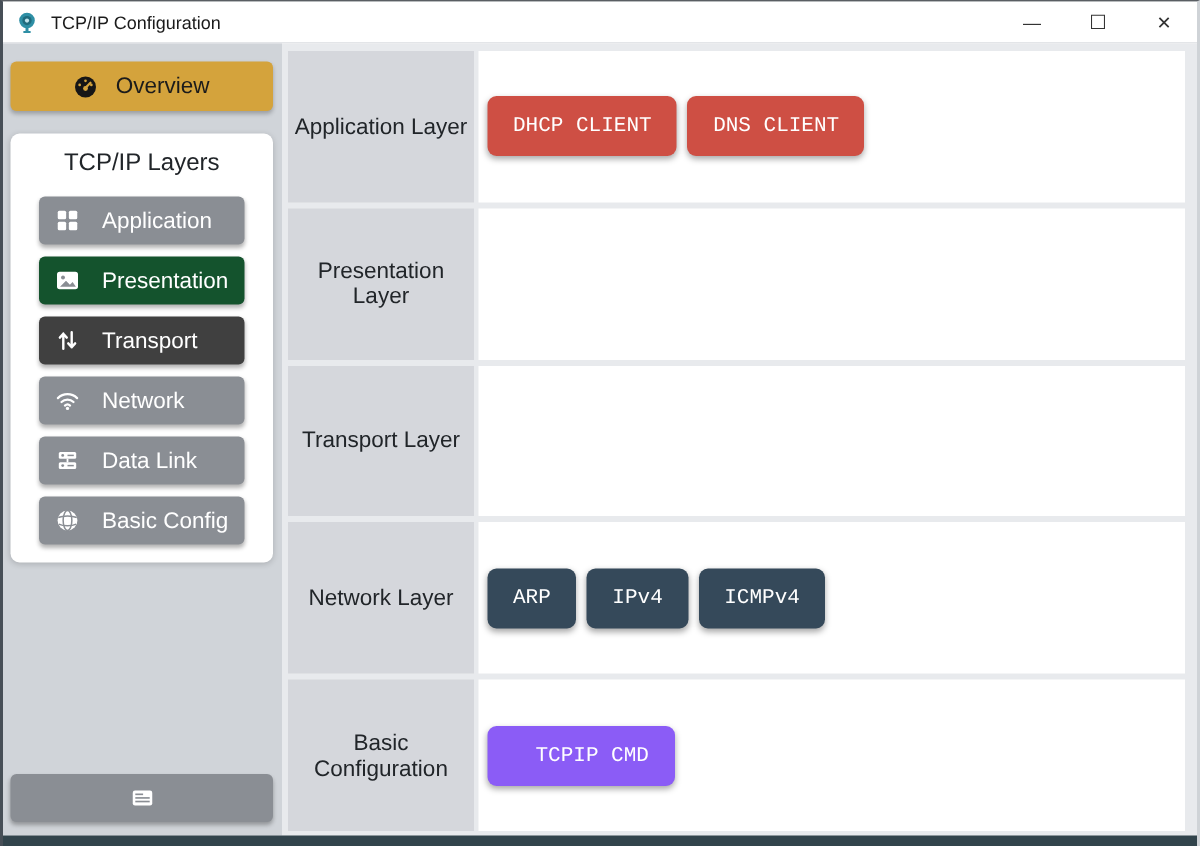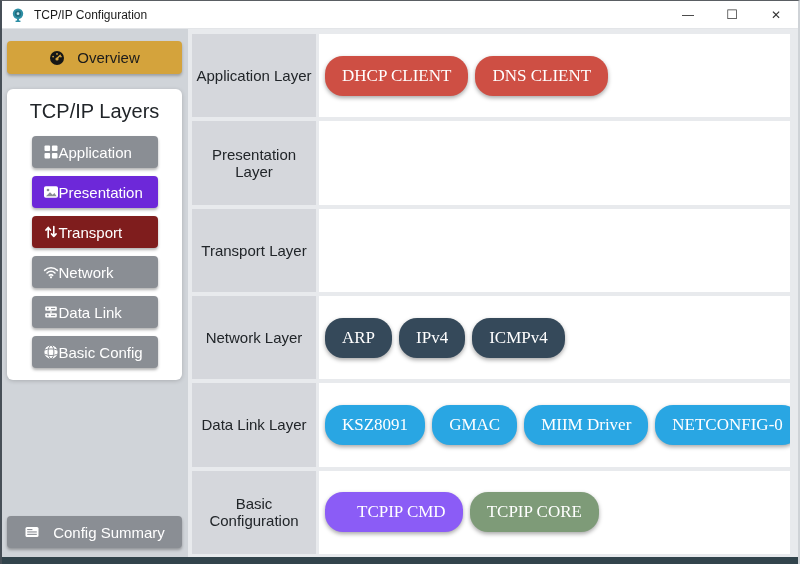--- a/index.html
+++ b/index.html
@@ -33,24 +33,24 @@
   .overview-btn {
     height:33px; border:none; border-radius:4px; background:#D4A33C;
     color:#1b1b1b; font-size:15px; font-family:inherit;
     display:flex; align-items:center; justify-content:center; gap:12px;
     box-shadow:0 2px 3px rgba(0,0,0,0.25); cursor:pointer; flex:0 0 33px;
   }
   .layers-panel {
     margin-top:15px; background:#ffffff; border-radius:6px;
     padding:11px 0 12px 0; box-shadow:0 1px 4px rgba(0,0,0,0.18);
   }
-  .layers-heading { text-align:center; font-size:20px; color:#212529; font-weight:400; }
+  .layers-heading { text-align:center; font-size:16px; color:#212529; font-weight:400; }
   .layer-btn {
-    display:flex; align-items:center; gap:0;
-    width:126px; height:32px; margin:8px auto 0 auto; padding-left:11px;
+    display:flex; align-items:center; gap:15px;
+    width:137px; height:32px; margin:8px auto 0 auto; padding-left:11px;
     background:#8A8E94; border:none; border-radius:4px;
     color:#ffffff; font-size:15px; font-family:inherit;
     box-shadow:0 2px 3px rgba(0,0,0,0.3); cursor:pointer;
   }
   .layer-btn:first-of-type { margin-top:13px; }
   .sidebar-spacer { flex:1; }
   .config-btn {
     height:32px; flex:0 0 32px; border:none; border-radius:4px; background:#8A8E94;
     color:#ffffff; font-size:15px; font-family:inherit;
     display:flex; align-items:center; justify-content:center; gap:13px;
@@ -67,22 +67,22 @@
   .row-label {
     width:124px; flex:0 0 124px; background:#D5D7DC;
     display:flex; align-items:center; justify-content:center;
     font-size:15px; color:#212529; text-align:center;
   }
   .row-content {
     flex:1; background:#ffffff; display:flex; align-items:center;
     padding-left:6px; gap:7px; overflow:hidden;
   }
   .module-btn {
-    height:40px; padding:0 17px; border:none; border-radius:18px;
-    color:#ffffff; font-size:17px; font-family:Liberation Serif, serif; white-space:nowrap;
+    height:40px; padding:0 17px; border:none; border-radius:6px;
+    color:#ffffff; font-size:14px; font-family:Liberation Mono, monospace; white-space:nowrap;
     box-shadow:0 2px 4px rgba(0,0,0,0.35); cursor:pointer;
   }
   
   .bottombar { height:7px; flex:0 0 7px; background:#32444C; }
 </style>
 </head>
 <body>
 
 <div class="window">
 
@@ -134,31 +134,31 @@
               <span class="icon">
                 <svg viewBox="0 0 16 16" fill="#fff">
                   <rect x="1.5" y="1.5" width="5.6" height="5.6" rx="1"></rect>
                   <rect x="8.9" y="1.5" width="5.6" height="5.6" rx="1"></rect>
                   <rect x="1.5" y="8.9" width="5.6" height="5.6" rx="1"></rect>
                   <rect x="8.9" y="8.9" width="5.6" height="5.6" rx="1"></rect>
                 </svg>
               </span>
               <span>Application</span>
             </button>
-            <button class="layer-btn" style="background: #6d28d9;">
+            <button class="layer-btn" style="background: #14532d;">
               <span class="icon">
                 <svg viewBox="0 0 16 16">
                   <rect x="1" y="2.2" width="14" height="11.6" rx="1.8" fill="#fff"></rect>
                   <circle cx="5" cy="6" r="1.3" fill="#8A8E94"></circle>
                   <path d="M3 12.2 L7 8.2 L9.6 10.8 L11.4 9 L13.6 12.2 Z" fill="#8A8E94"></path>
                 </svg>
               </span>
               <span>Presentation</span>
             </button>
-            <button class="layer-btn" style="background: #7f1d1d;">
+            <button class="layer-btn" style="background: #404040;">
               <span class="icon">
                 <svg viewBox="0 0 16 16" fill="none" stroke="#fff" stroke-width="1.6" stroke-linecap="round" stroke-linejoin="round">
                   <path d="M5.2 13.5 V3.5 M5.2 3.5 L2.9 6.1 M5.2 3.5 L7.5 6.1"></path>
                   <path d="M10.8 2.5 V12.5 M10.8 12.5 L8.5 9.9 M10.8 12.5 L13.1 9.9"></path>
                 </svg>
               </span>
               <span>Transport</span>
             </button>
             <button class="layer-btn" style="background: rgb(138, 142, 148);">
               <span class="icon">
@@ -202,21 +202,20 @@
 
       <button class="config-btn">
         <span class="icon">
           <svg viewBox="0 0 16 16">
             <rect x="1.5" y="3" width="13" height="10" rx="1.5" fill="#ffffff"></rect>
             <rect x="3.2" y="5" width="5.2" height="1.1" fill="#8A8E94"></rect>
             <rect x="3.2" y="7.4" width="9.6" height="1.1" fill="#8A8E94"></rect>
             <rect x="3.2" y="9.8" width="9.6" height="1.1" fill="#8A8E94"></rect>
           </svg>
         </span>
-        <span>Config Summary</span>
       </button>
     </div>
 
     <div class="main">
         <div class="row">
           <div class="row-label">Application Layer</div>
           <div class="row-content">
             <button class="module-btn" style="background: rgb(206, 79, 68);">DHCP CLIENT</button>
             <button class="module-btn" style="background: rgb(206, 79, 68);">DNS CLIENT</button>
           </div>
@@ -232,33 +231,23 @@
         </div>
         <div class="row">
           <div class="row-label">Network Layer</div>
           <div class="row-content">
             <button class="module-btn" style="background: rgb(53, 73, 90);">ARP</button>
             <button class="module-btn" style="background: rgb(53, 73, 90);">IPv4</button>
             <button class="module-btn" style="background: rgb(53, 73, 90);">ICMPv4</button>
           </div>
         </div>
         <div class="row">
-          <div class="row-label">Data Link Layer</div>
-          <div class="row-content">
-            <button class="module-btn" style="background: rgb(41, 166, 227);">KSZ8091</button>
-            <button class="module-btn" style="background: rgb(41, 166, 227);">GMAC</button>
-            <button class="module-btn" style="background: rgb(41, 166, 227);">MIIM Driver</button>
-            <button class="module-btn" style="background: rgb(41, 166, 227);">NETCONFIG-0</button>
-          </div>
-        </div>
-        <div class="row">
           <div class="row-label">Basic Configuration</div>
           <div class="row-content">
             <button class="module-btn" style="background: #8b5cf6; padding-left: 32px;">TCPIP CMD</button>
-            <button class="module-btn" style="background: rgb(126, 155, 120);">TCPIP CORE</button>
           </div>
         </div>
       </div>
 
   </div>
 
   <div class="bottombar"></div>
 </div>
 
 </body></html>

